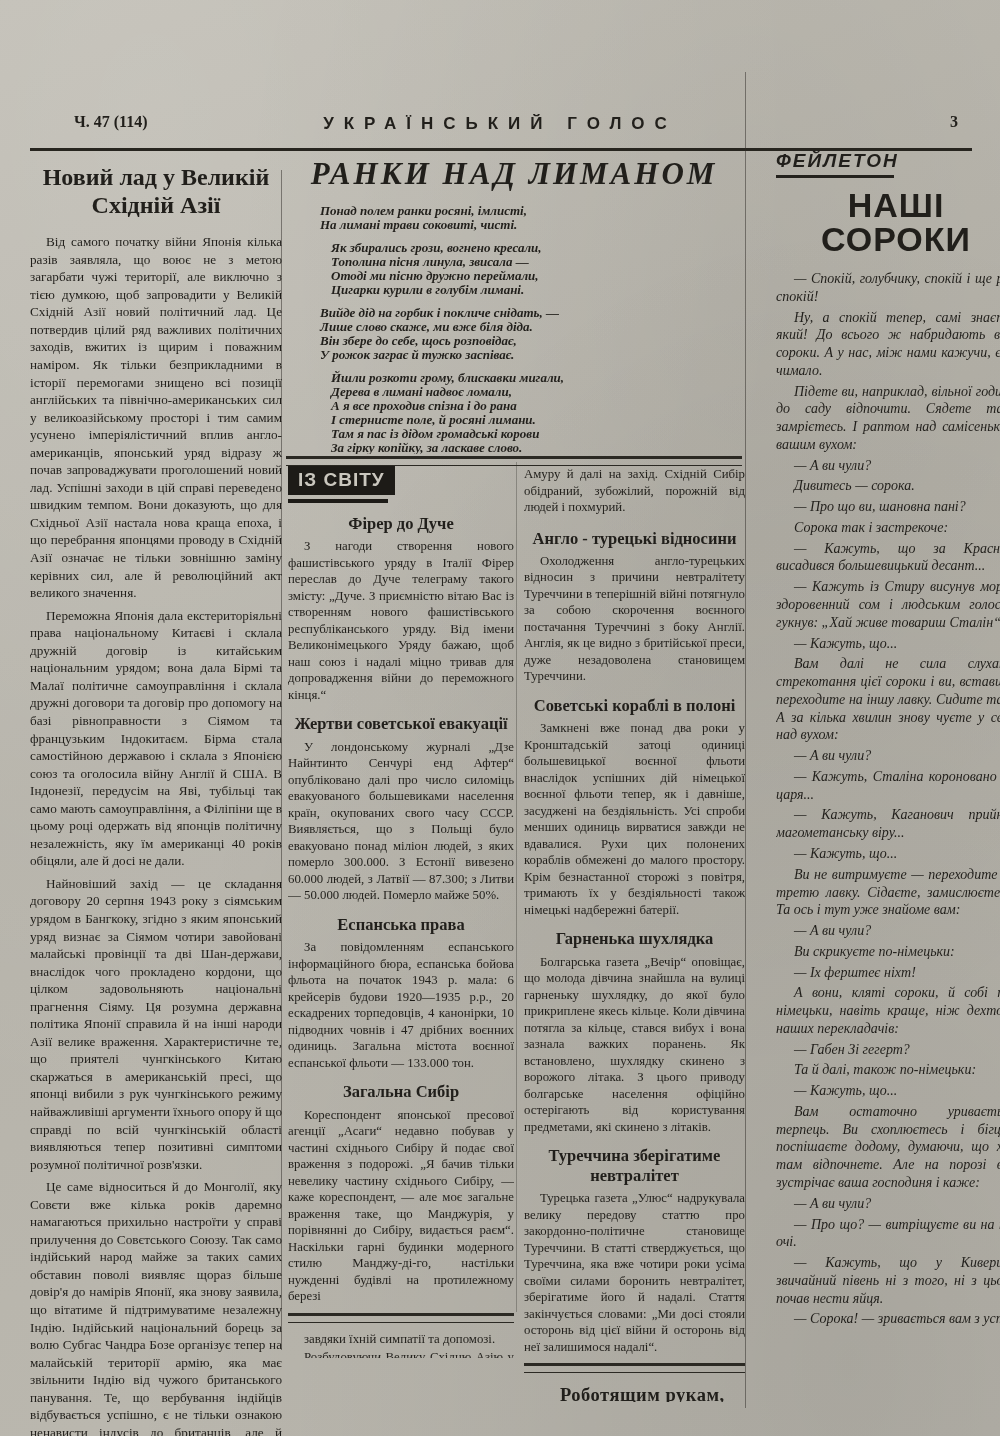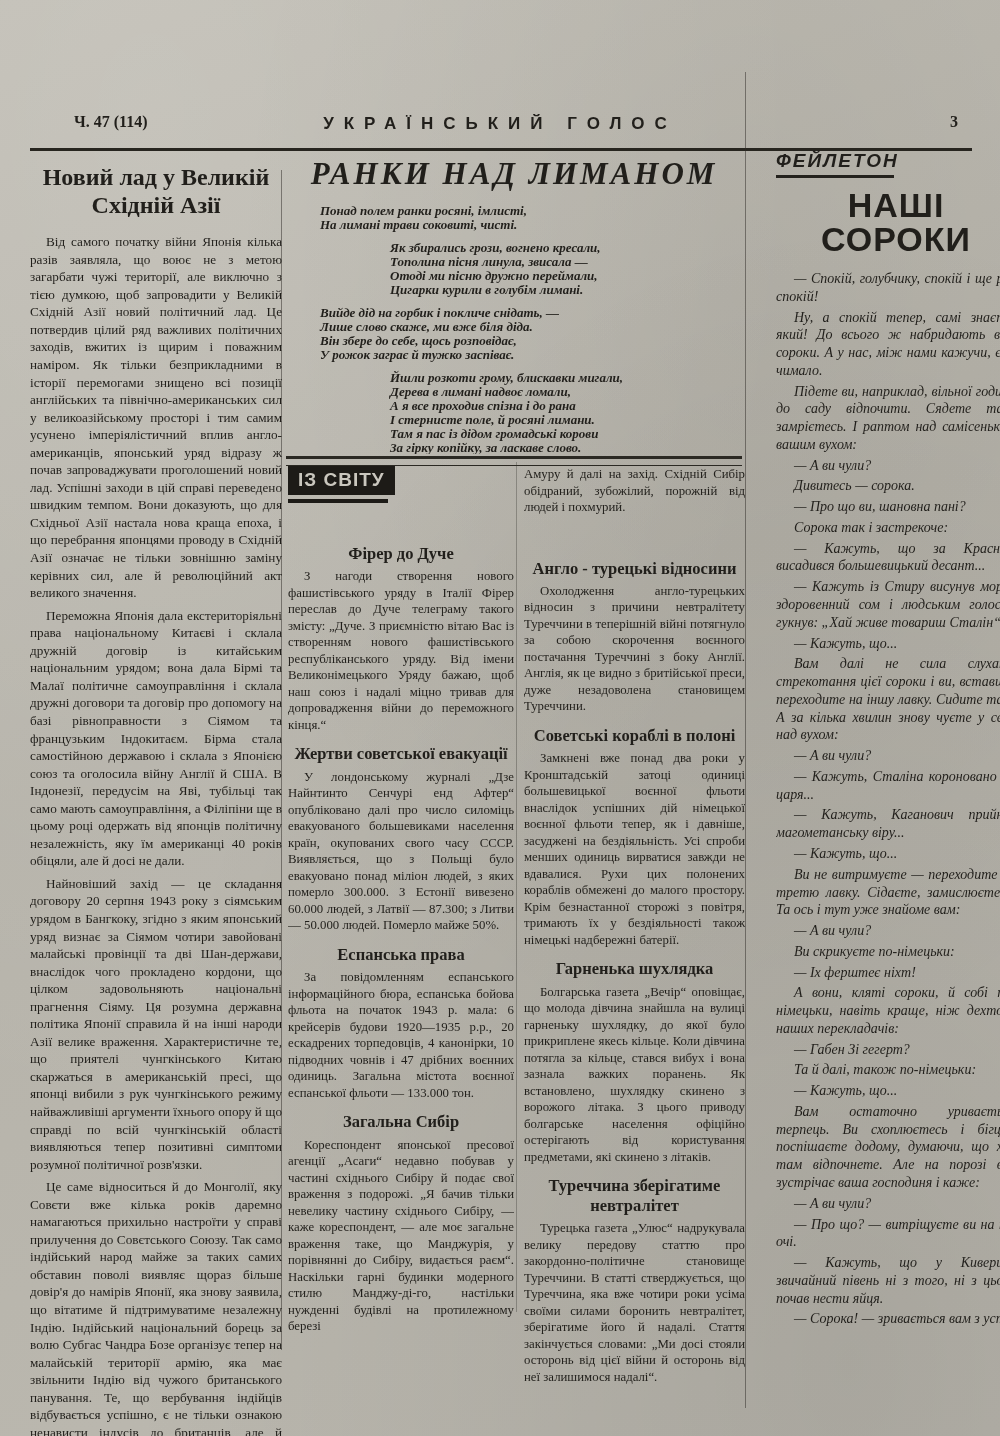--- a/index.html
+++ b/index.html
@@ -31,24 +31,24 @@
   .double-rule{height:6px;border-top:3px solid #2b2923;border-bottom:1px solid #2b2923;}
   
   .left-col{position:absolute;left:30px;top:160px;width:252px;height:1276px;overflow:hidden;}
   .left-title{font-size:24px;font-weight:bold;text-align:center;line-height:1.15;margin:4px 0 14px;}
   .left-col p{font-size:13.2px;line-height:1.33;margin-bottom:5px;}
   
   .poem{position:absolute;left:286px;top:152px;width:456px;max-height:302px;overflow:hidden;}
   .poem-title{font-style:italic;font-weight:bold;font-size:31px;letter-spacing:3px;text-align:center;margin:4px 0 12px;}
   .stanza{font-style:italic;font-weight:bold;font-size:13px;line-height:1.08;white-space:pre-line;
     margin:0 0 9px 34px;}
-  .stanza.indented{margin-left:104px;}
+  .stanza.indented{margin-left:45px;}
   .center-rule{position:absolute;left:286px;top:456px;width:456px;}
   
-  .nw-col{position:absolute;display:flex;flex-direction:column;overflow:hidden;gap:30px;}
+  .nw-col{position:absolute;display:flex;flex-direction:column;overflow:hidden;}
   .nw-col1{left:288px;top:466px;width:226px;height:892px;}
   .nw-col2{left:524px;top:466px;width:221px;height:936px;}
   .nw-label{display:inline-block;background:#1d1b17;color:#cac7be;
     font-family:"Liberation Sans",sans-serif;font-weight:bold;font-size:19px;
     padding:3px 10px 4px;letter-spacing:1px;}
   .nw-label-bar{width:100px;height:4px;background:#1d1b17;margin:4px 0 0;}
   .news-heading{font-size:16.5px;font-weight:bold;text-align:center;line-height:1.18;margin:11px 4px 5px;}
   .nw-col p{font-size:12.8px;line-height:1.29;margin-bottom:2px;}
   .col-tail{margin-top:auto;}
   .tail-rule{margin:6px 0 8px;}

